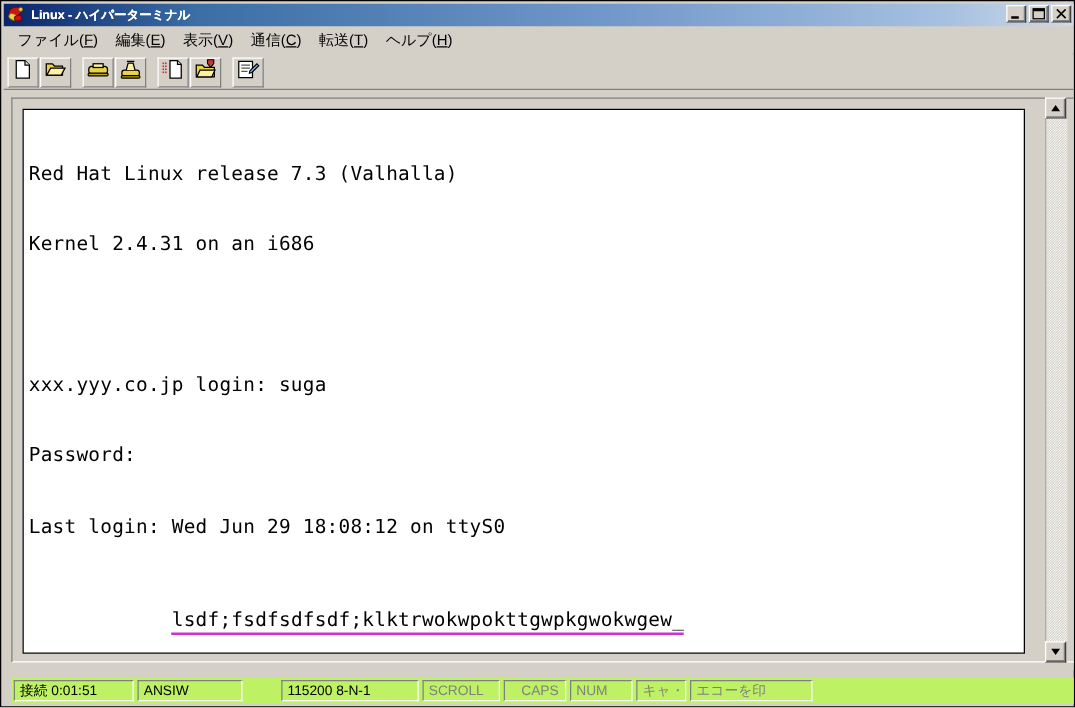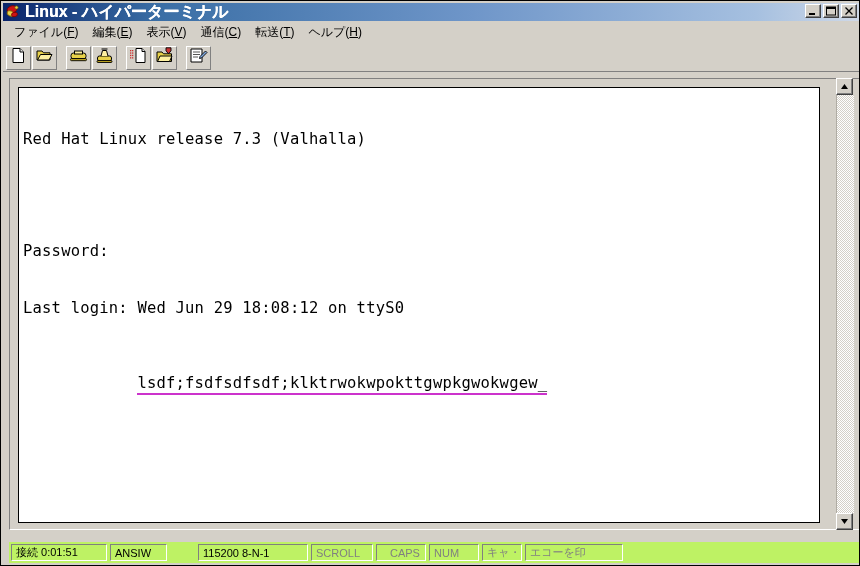--- a/index.html
+++ b/index.html
@@ -32,21 +32,21 @@
     box-sizing: border-box;
   }
   .title-icon {
     width: 16px; height: 16px;
     margin-left: 2px; margin-right: 4px;
     position: relative;
     flex: 0 0 auto;
   }
   .title-text {
     color: #ffffff;
-    font-size: 16px;
+    font-size: 10px;
     font-family: "Liberation Sans", sans-serif;
     font-weight: bold;
     white-space: nowrap;
     letter-spacing: 0px;
     text-shadow: 0 0 0 #fff;
   }
   .win-buttons {
     position: absolute;
     right: 2px; top: 1px;
     display: flex;
@@ -228,21 +228,21 @@
     align-items: center;
     padding-left: 4px;
     font-size: 11px;
     color: #000000;
     white-space: nowrap;
     overflow: hidden;
     font-family: "Liberation Sans", sans-serif;
   }
   .sb-panel.dim { color: #808080; text-align: right; }
   .sb-connect { width: 96px; }
-  .sb-emu { width: 57px; }
+  .sb-emu { width: 84px; }
   .sb-baud { width: 110px; margin-left: 28px; }
   .sb-scroll { width: 62px; }
   .sb-caps { width: 50px; padding-left: 13px; }
   .sb-num { width: 50px; }
   .sb-cap { width: 40px; }
   .sb-echo { width: 98px; }
   .sb-spacer { flex: 1 1 auto; }
 </style>
 </head>
 <body>
@@ -370,21 +370,23 @@
         </span>
       </span>
     </div>
   </div>
 
   <div class="client-area">
     <div class="term-outer">
       <div class="term-screen">
         <div class="term-text">
           <div class="term-line">Red Hat Linux release 7.3 (Valhalla)</div>
+          <div class="term-line">Kernel 2.4.31 on an i686</div>
           <div class="blank"></div>
+          <div class="term-line">xxx.yyy.co.jp login: suga</div>
           <div class="term-line">Password:</div>
           <div class="term-line">Last login: Wed Jun 29 18:08:12 on ttyS0</div>
           <div>
             <span class="term-line underlined">lsdf;fsdfsdfsdf;klktrwokwpokttgwpkgwokwgew_</span>
           </div>
         </div>
       </div>
     </div>
 
     <div class="scrollbar">

